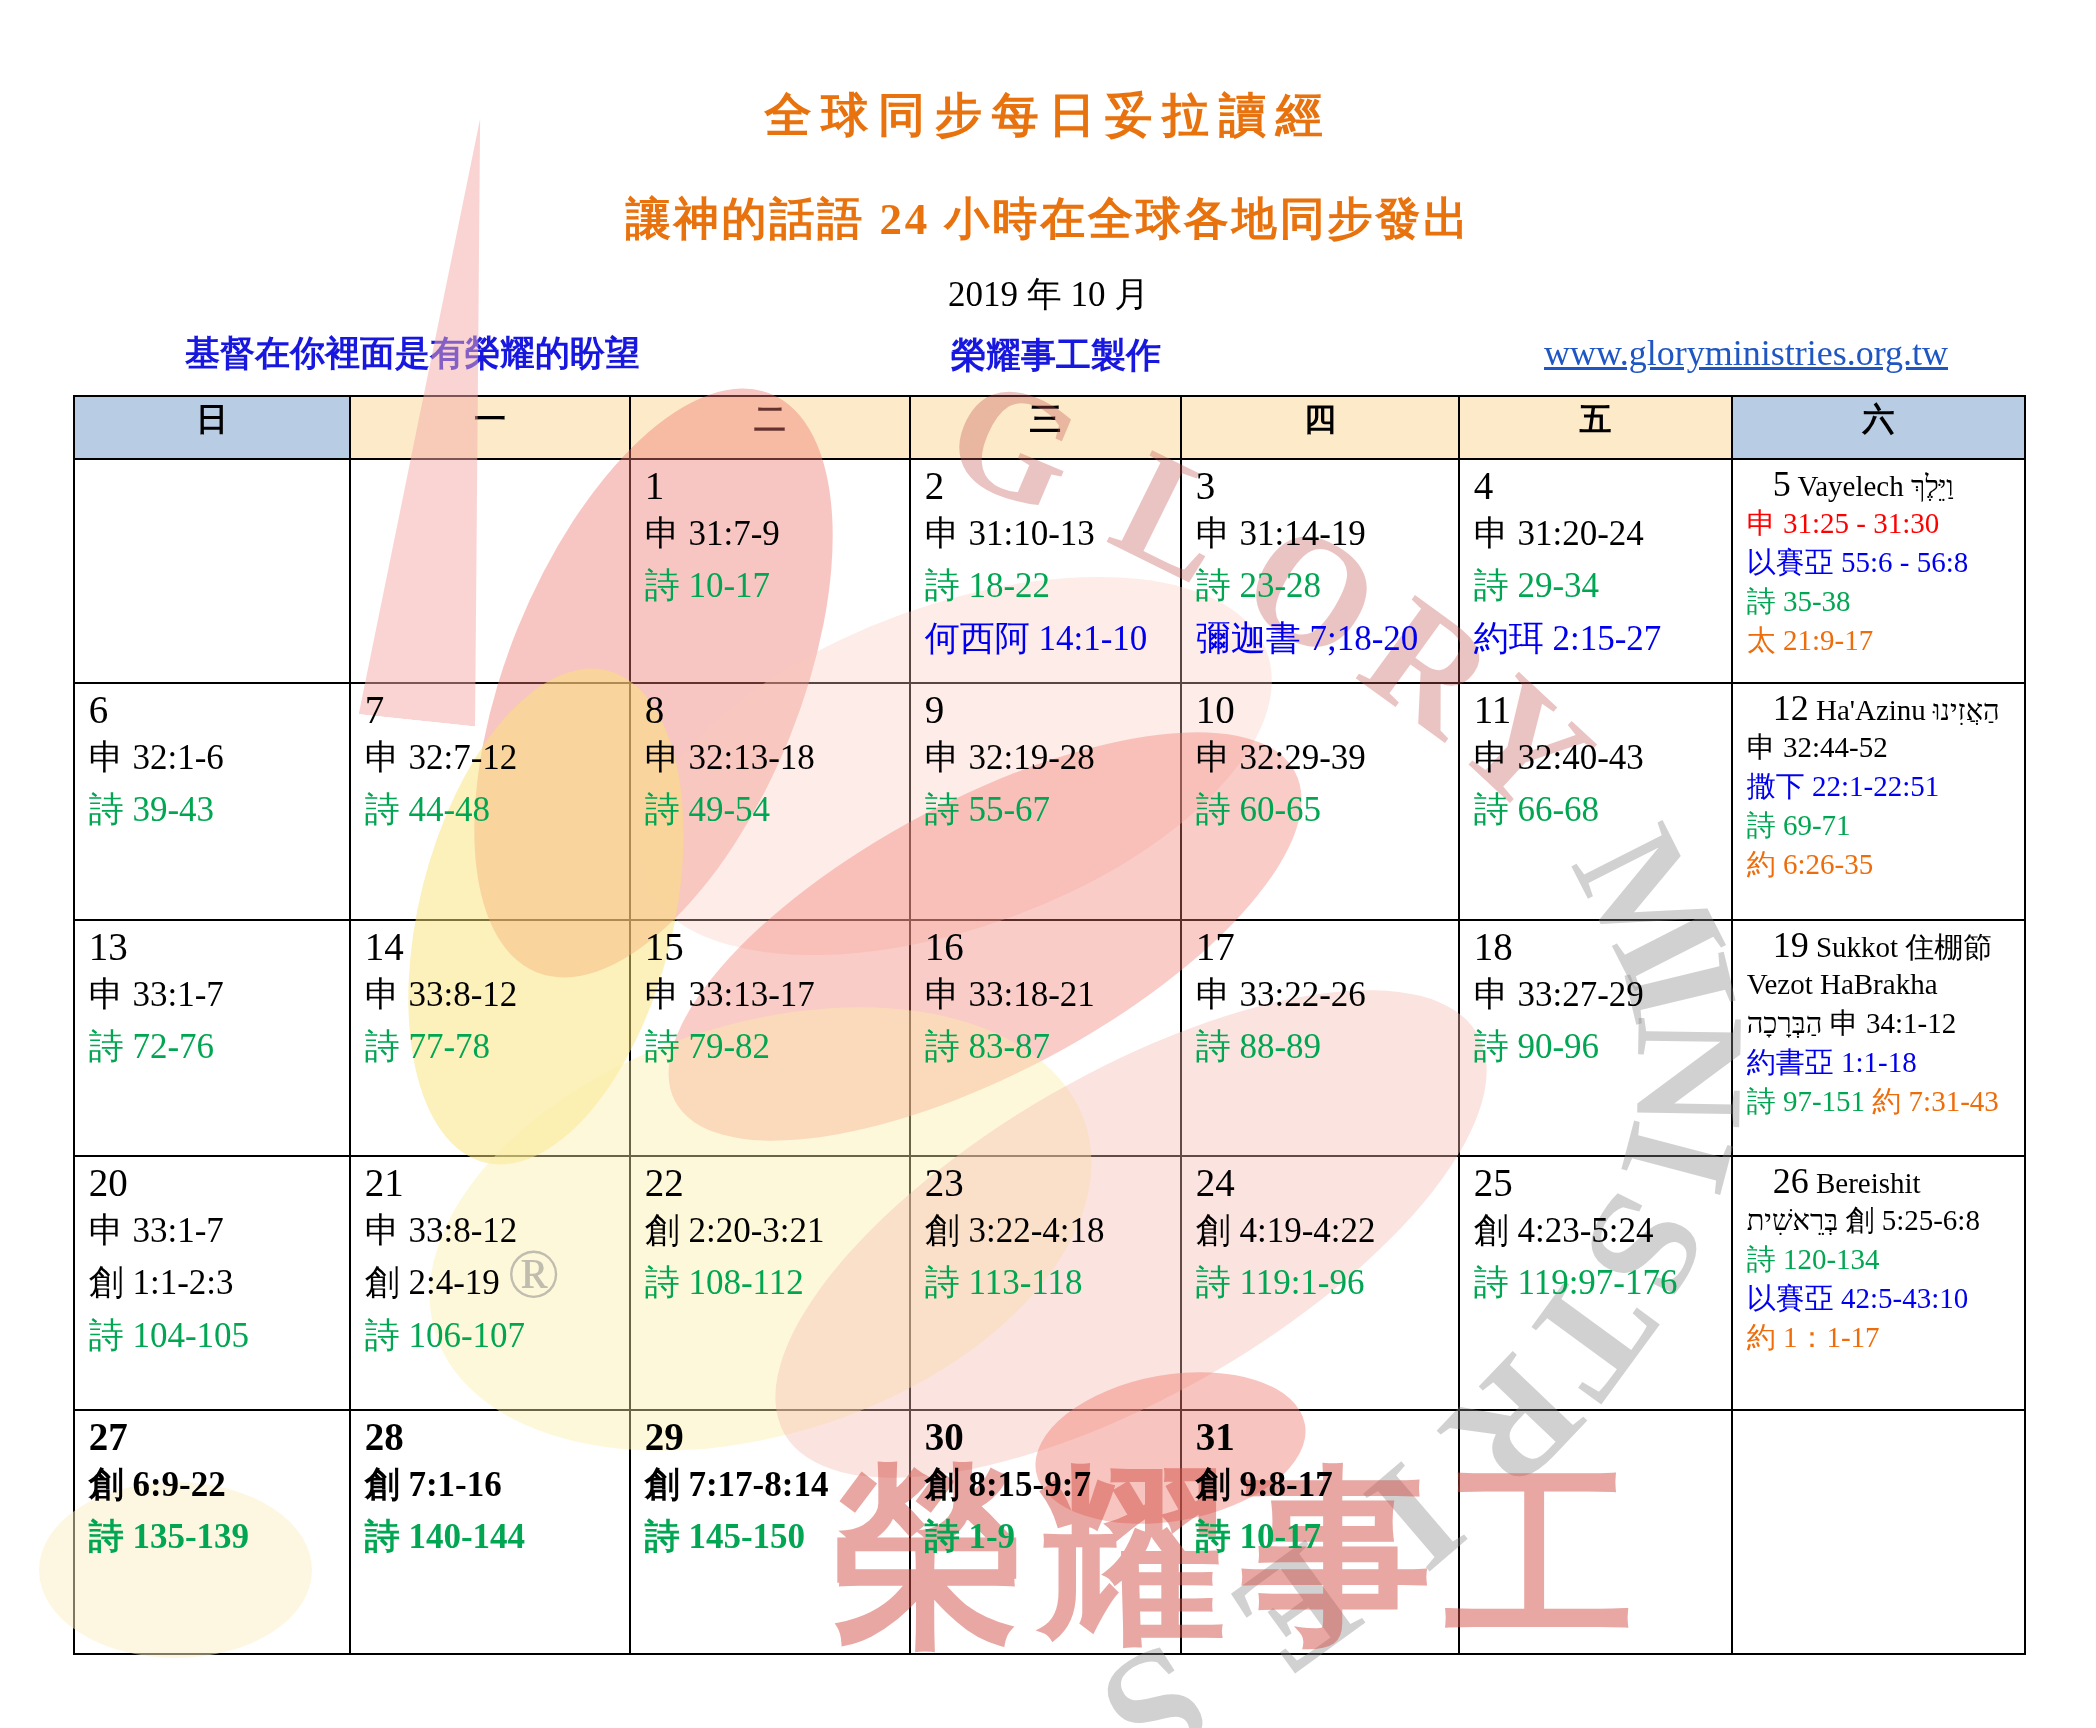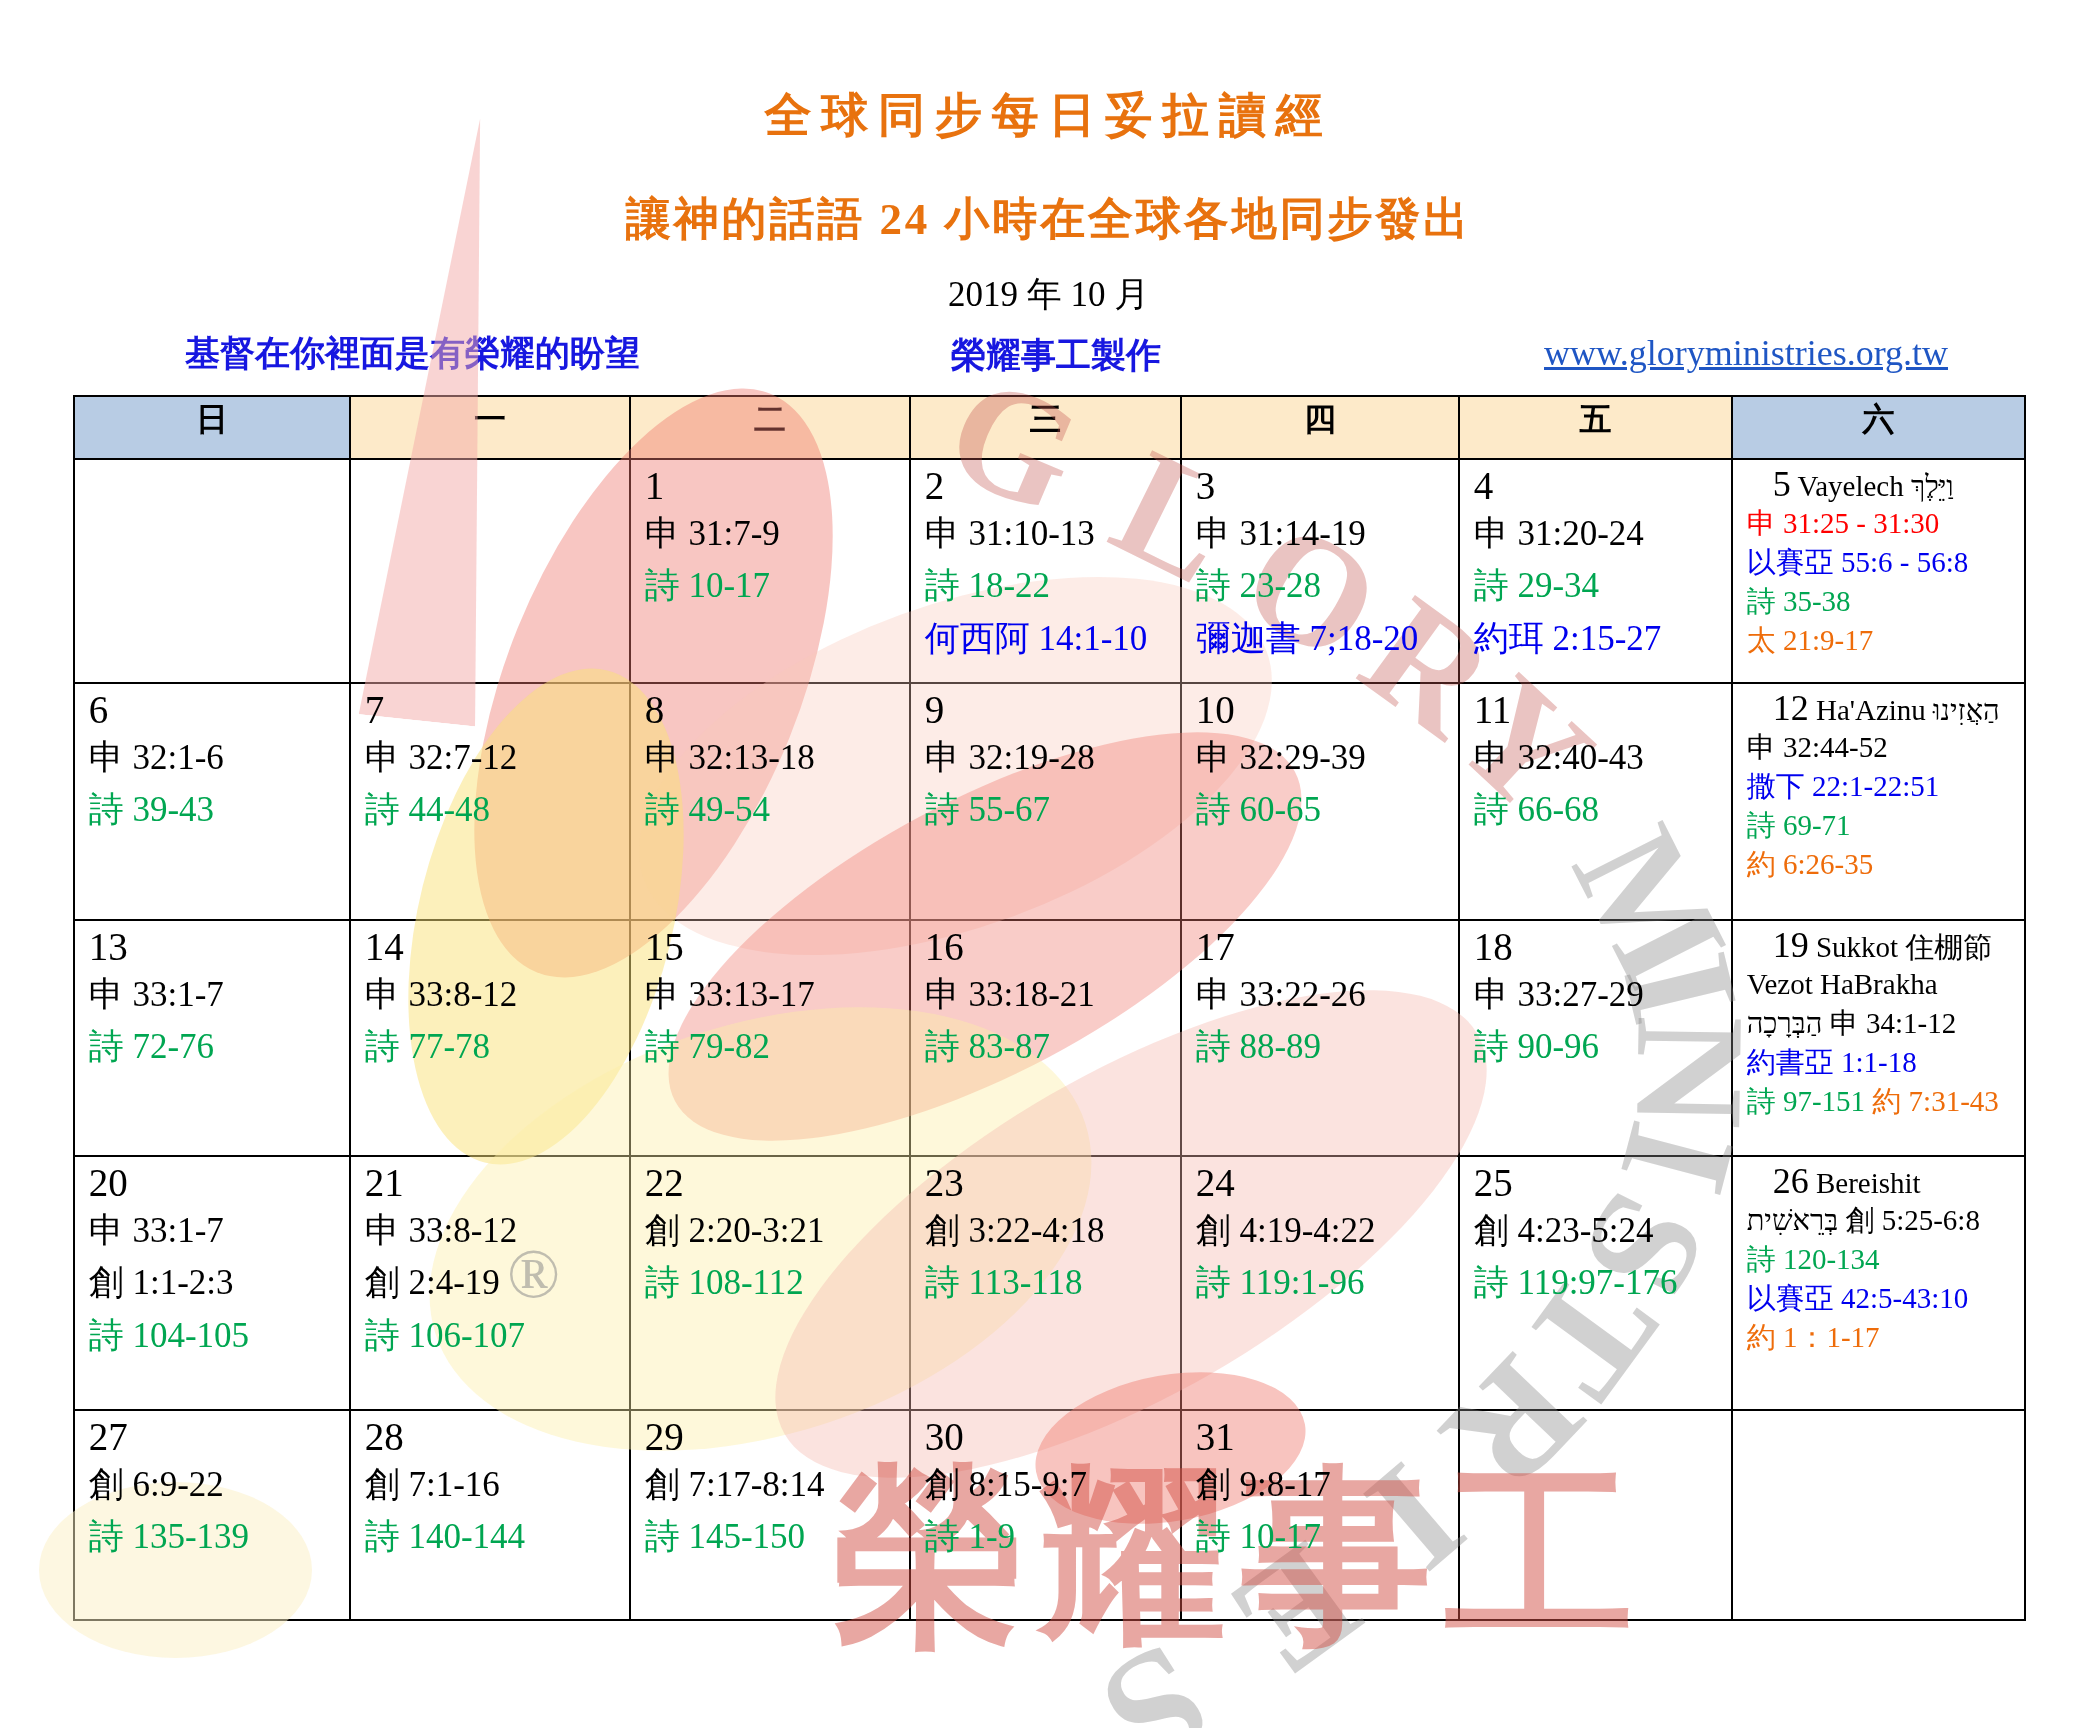--- a/index.html
+++ b/index.html
@@ -21,21 +21,21 @@
   
   table.cal{position:absolute;left:73px;top:395px;width:1950px;border-collapse:collapse;
             table-layout:fixed;background:transparent;}
   table.cal th,table.cal td{border:2px solid #000;vertical-align:top;overflow:hidden;}
   table.cal{border:2.9px solid #000;}
   thead tr{height:63px;}
   tbody tr:nth-child(1){height:224px;}
   tbody tr:nth-child(2){height:237px;}
   tbody tr:nth-child(3){height:236px;}
   tbody tr:nth-child(4){height:254px;}
-  tbody tr:nth-child(5){height:210px;}
+  tbody tr:nth-child(5){height:244px;font-weight:bold;}
   th.hd{font-size:32px;font-weight:bold;text-align:center;vertical-align:middle;color:#000;}
   th.hd-weekend{background:#B8CCE4;}
   th.hd-weekday{background:#FDEAC9;}
   td.cell{padding:3.9px 9.8px 0 13.7px;background:transparent;}
   .daynum{position:relative;z-index:10;font-size:39px;line-height:1.12;color:#000;}
   .daynum .tag{font-size:32px;}
   .line{position:relative;z-index:10;font-size:35px;line-height:1.5;white-space:nowrap;}
   td.sat .daynum{font-size:36px;margin-left:26px;}
   td.sat .daynum .tag{font-size:29px;}
   td.sat .line{font-size:29px;line-height:1.34;}

